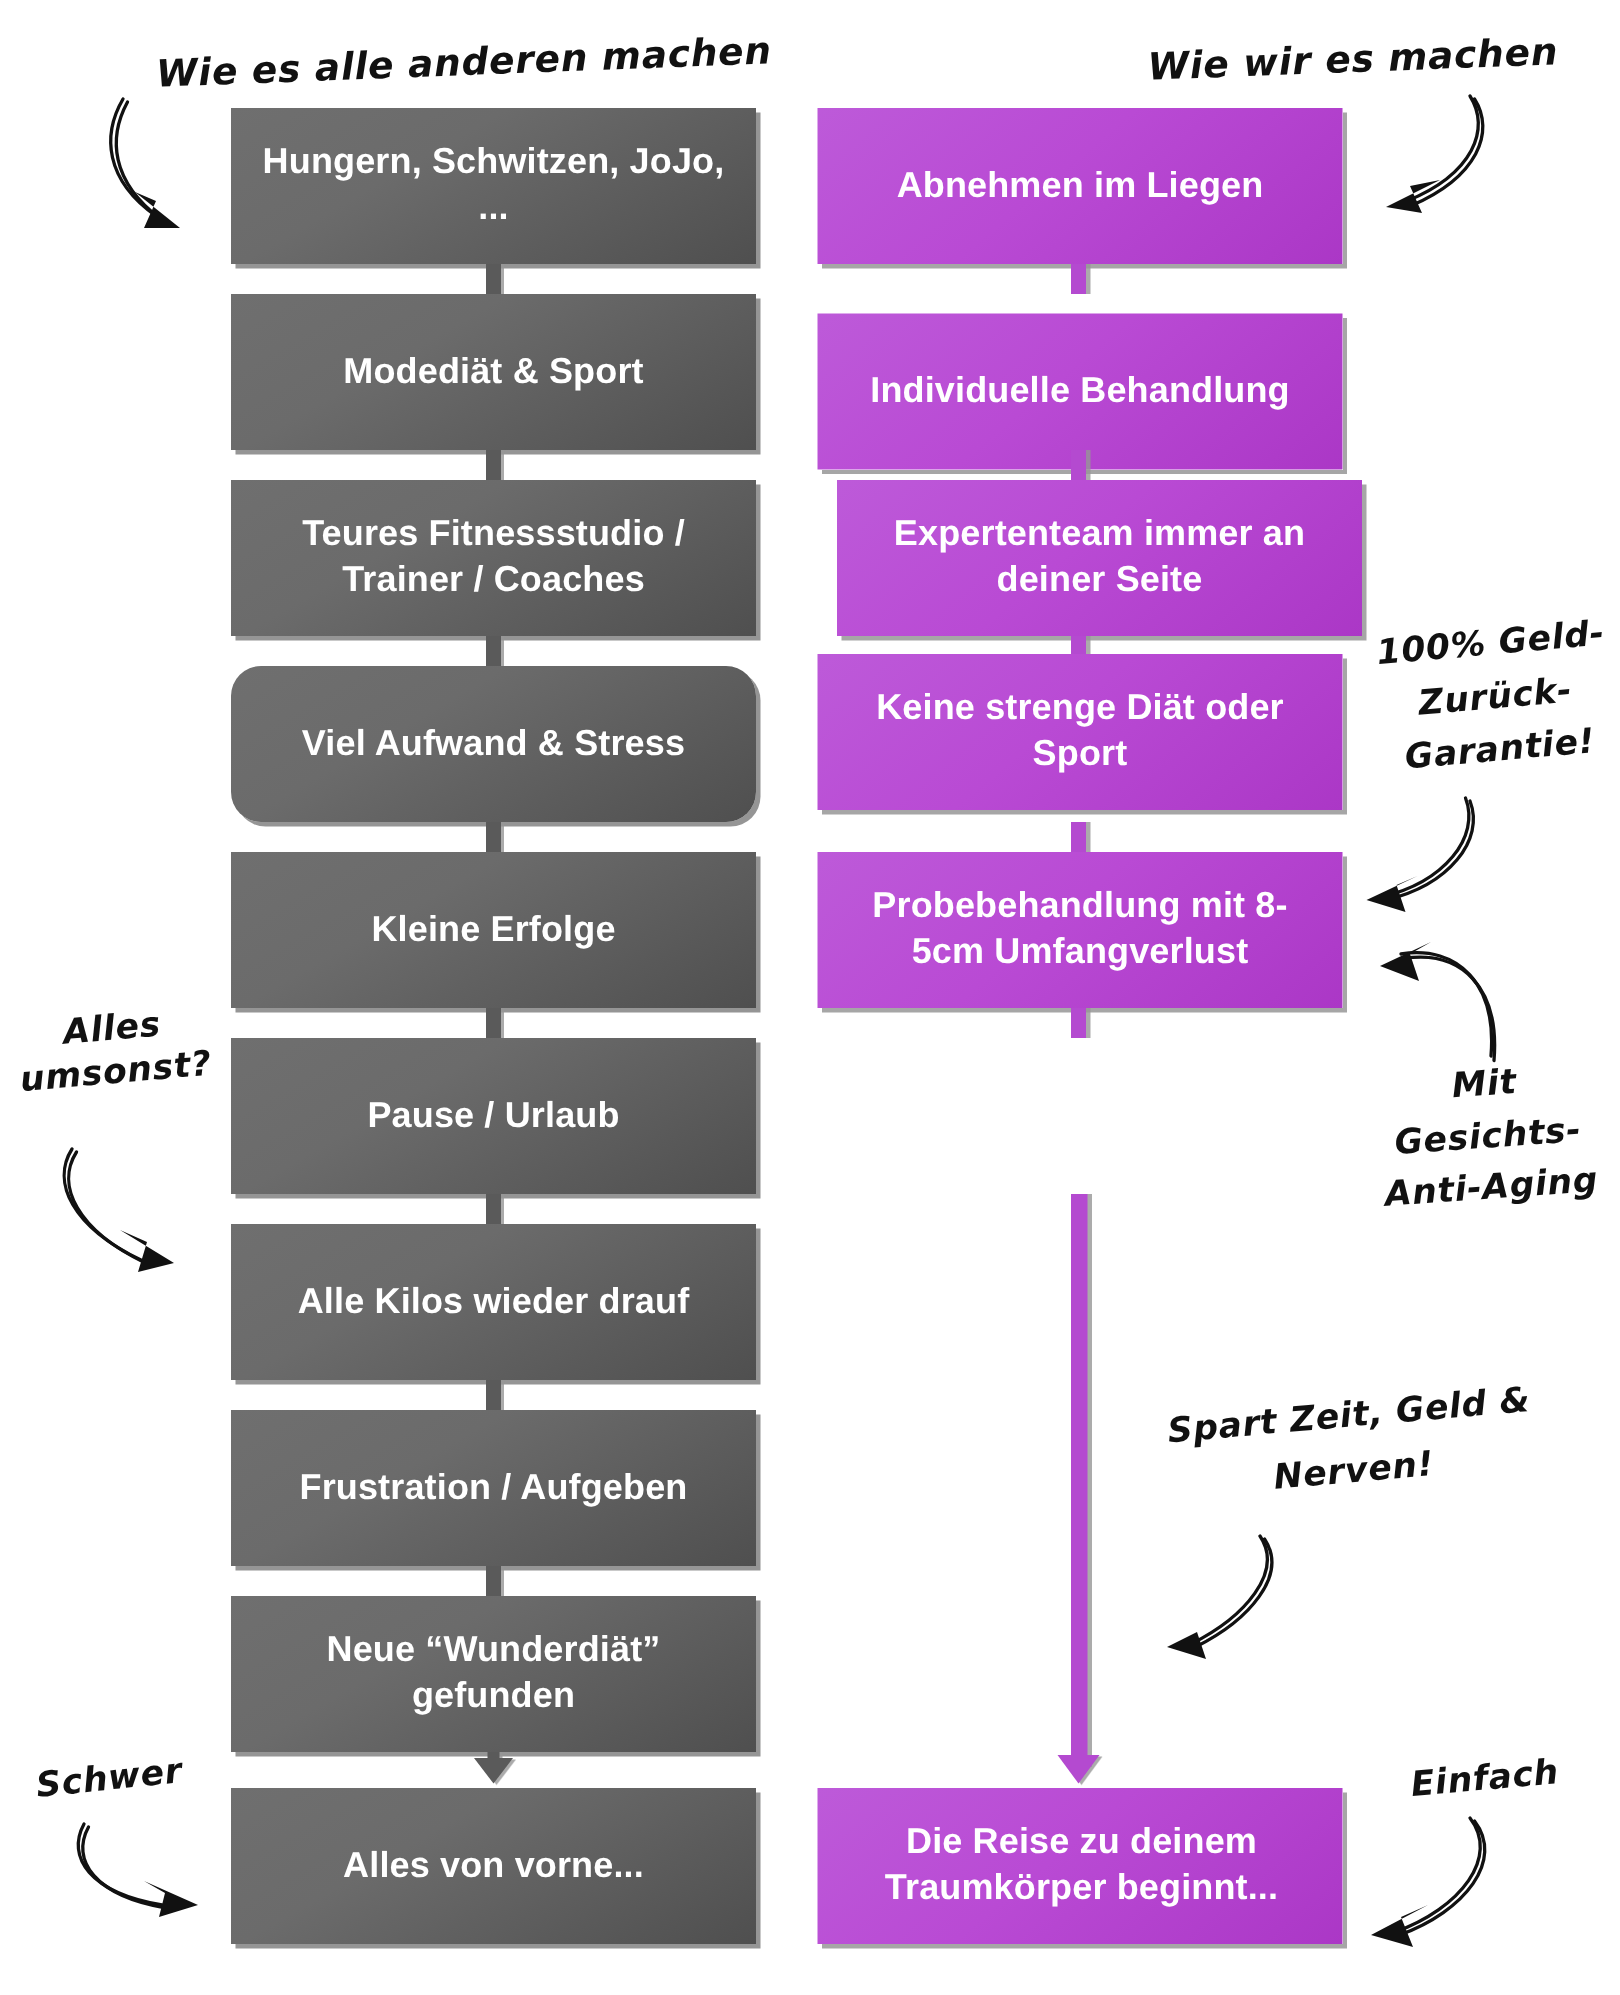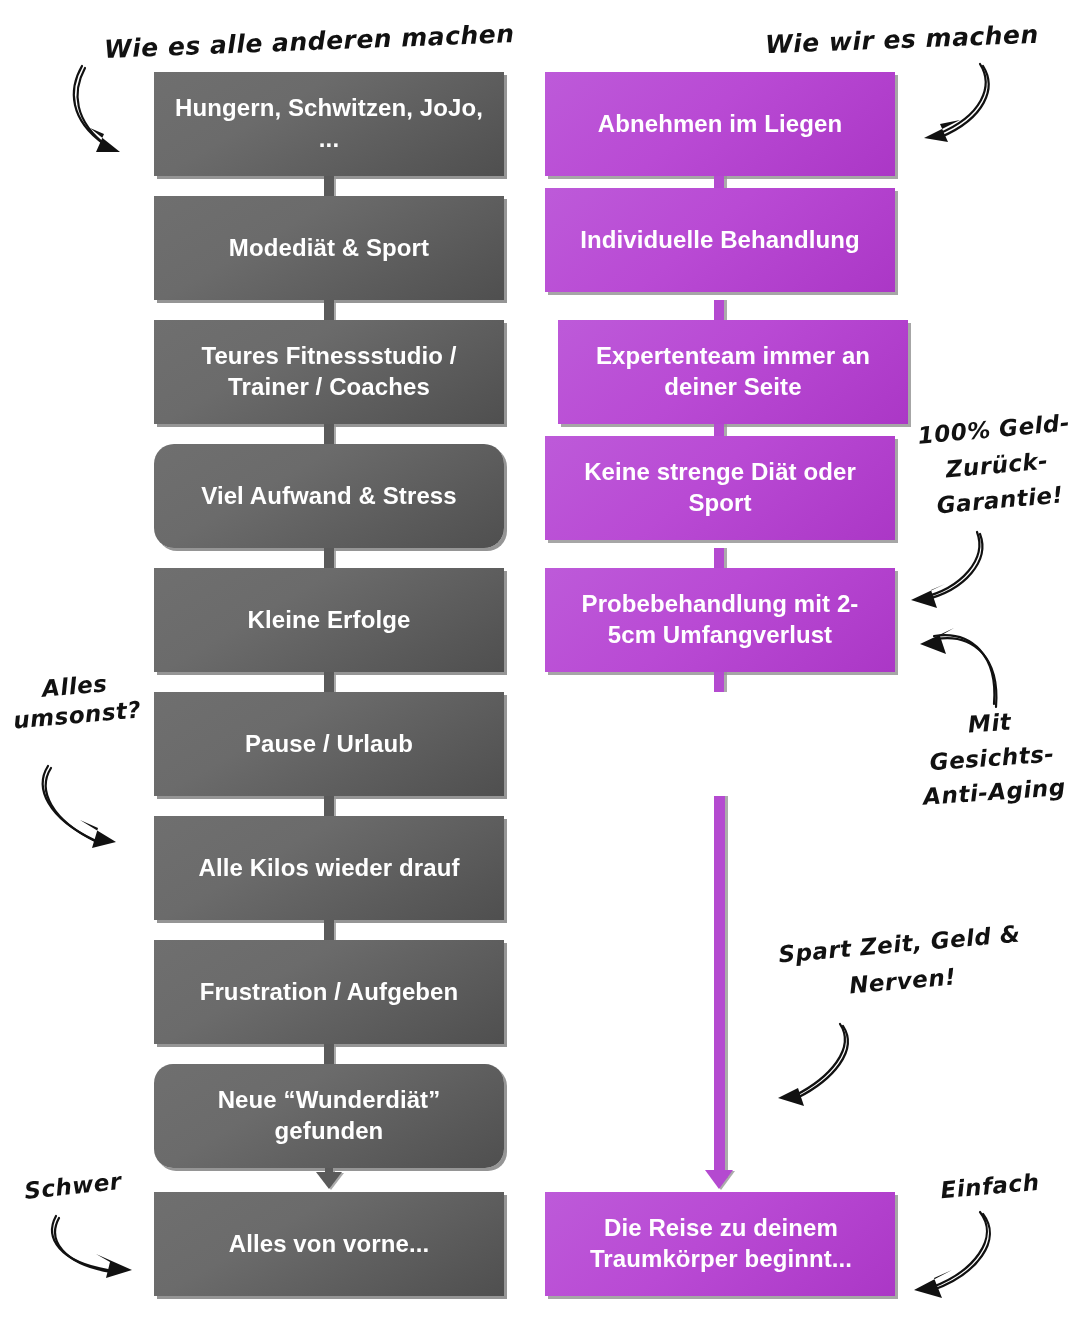--- a/index.html
+++ b/index.html
@@ -116,39 +116,39 @@
 
   <div class="box grey" style="left:154px;top:692px;width:350px;height:104px;">Pause / Urlaub</div>
   <div class="conn grey" style="left:324px;top:796px;width:10px;height:20px;"></div>
 
   <div class="box grey" style="left:154px;top:816px;width:350px;height:104px;">Alle Kilos wieder drauf</div>
   <div class="conn grey" style="left:324px;top:920px;width:10px;height:20px;"></div>
 
   <div class="box grey" style="left:154px;top:940px;width:350px;height:104px;">Frustration / Aufgeben</div>
   <div class="conn grey" style="left:324px;top:1044px;width:10px;height:20px;"></div>
 
-  <div class="box grey" style="left:154px;top:1064px;width:350px;height:104px;border-radius:19px;">Neue “Wunderdiät” gefunden</div>
+  <div class="box grey" style="left:154px;top:1064px;width:350px;height:104px;">Neue “Wunderdiät” gefunden</div>
   <div class="conn grey" style="left:325px;top:1168px;width:8px;height:10px;"></div>
   <div class="arrow-down grey" style="left:316px;top:1172px;"></div>
 
   <div class="box grey" style="left:154px;top:1192px;width:350px;height:104px;">Alles von vorne...</div>
 
   <div class="box purple" style="left:545px;top:72px;width:350px;height:104px;">Abnehmen im Liegen</div>
   <div class="conn purple" style="left:714px;top:176px;width:10px;height:20px;"></div>
 
-  <div class="box purple" style="left:545px;top:188px;width:350px;height:104px;">Individuelle Behandlung</div>
+  <div class="box purple" style="left:545px;top:209px;width:350px;height:104px;">Individuelle Behandlung</div>
   <div class="conn purple" style="left:714px;top:300px;width:10px;height:20px;"></div>
 
   <div class="box purple" style="left:558px;top:320px;width:350px;height:104px;">Expertenteam immer an deiner Seite</div>
   <div class="conn purple" style="left:714px;top:424px;width:10px;height:20px;"></div>
 
   <div class="box purple" style="left:545px;top:436px;width:350px;height:104px;">Keine strenge Diät oder Sport</div>
   <div class="conn purple" style="left:714px;top:548px;width:10px;height:20px;"></div>
 
-  <div class="box purple" style="left:545px;top:568px;width:350px;height:104px;">Probebehandlung mit 2-5cm Umfangverlust</div>
+  <div class="box purple" style="left:545px;top:568px;width:350px;height:104px;">Probebehandlung mit 8-5cm Umfangverlust</div>
   <div class="conn purple" style="left:714px;top:672px;width:10px;height:20px;"></div>
 
 
   <div class="conn purple" style="left:714px;top:796px;width:11px;height:382px;"></div>
   <div class="arrow-down purple" style="left:705px;top:1170px;"></div>
 
   <div class="box purple" style="left:545px;top:1192px;width:350px;height:104px;padding-left:16px;">Die Reise zu deinem Traumkörper beginnt...</div>
 
   <div class="hand hand-note" style="left:6px;top:672px;width:140px;transform:rotate(-5deg);">Alles umsonst?</div>
   <div class="doodle" style="left:30px;top:762px;">

